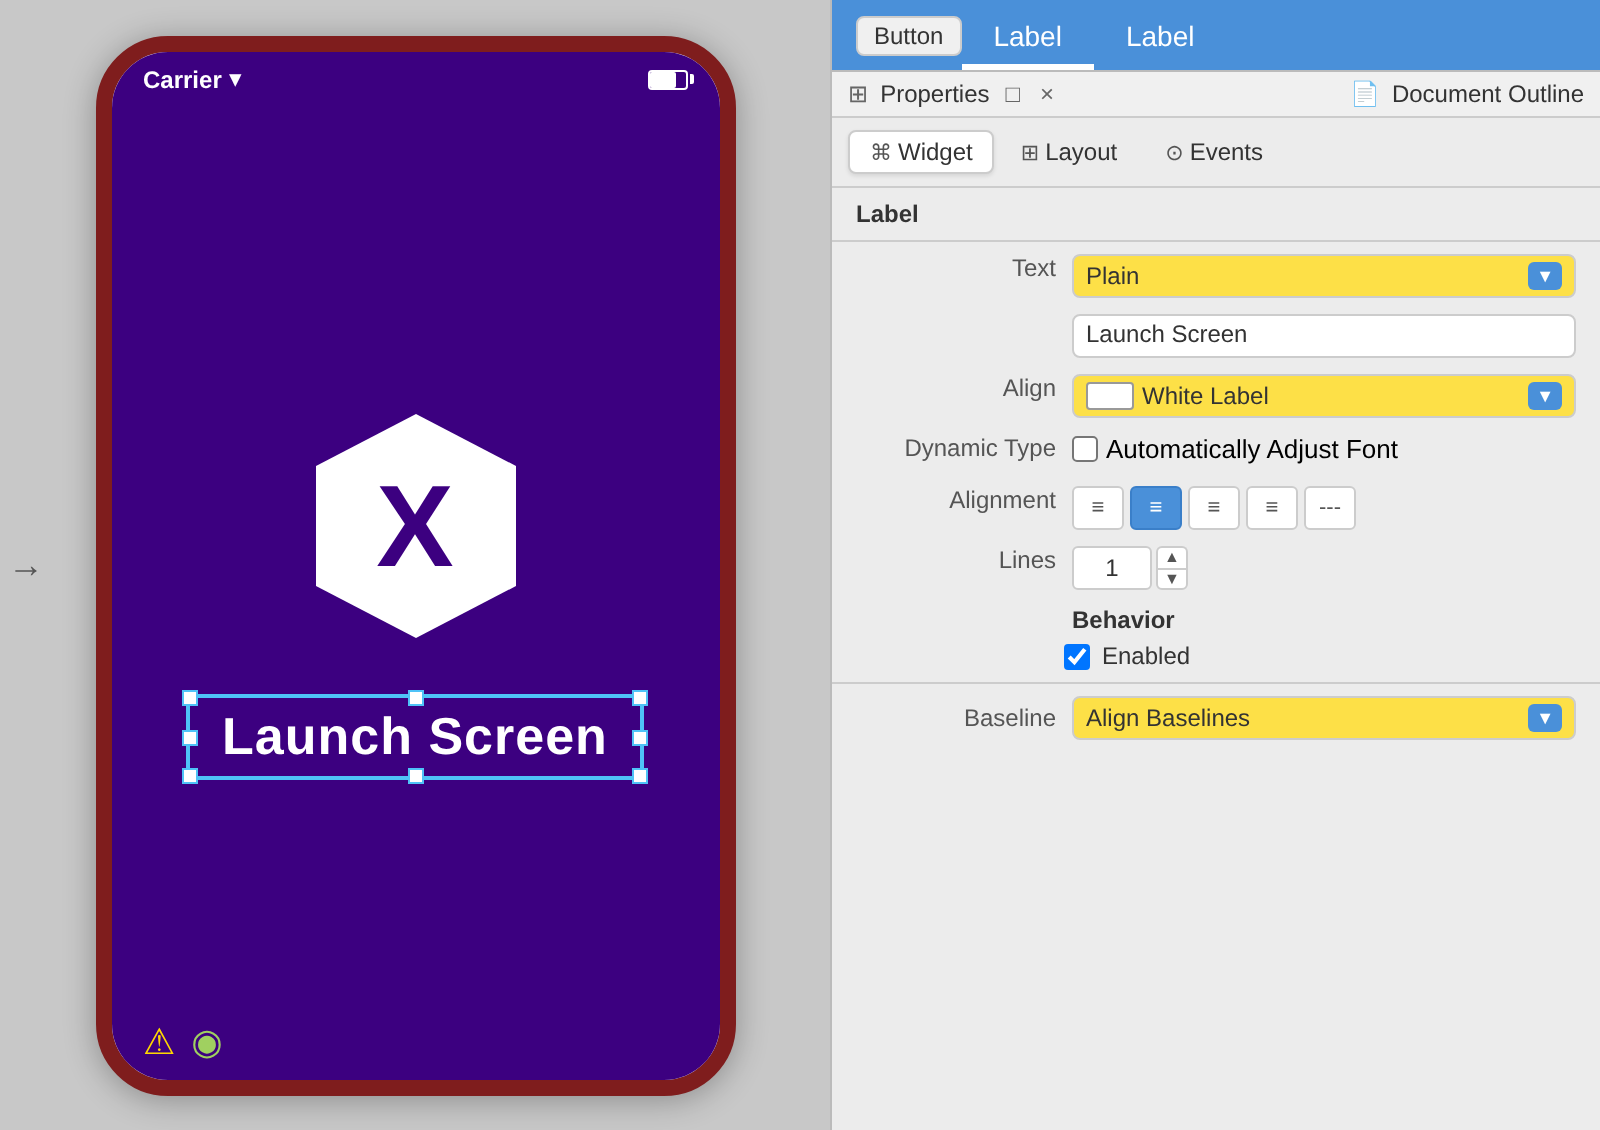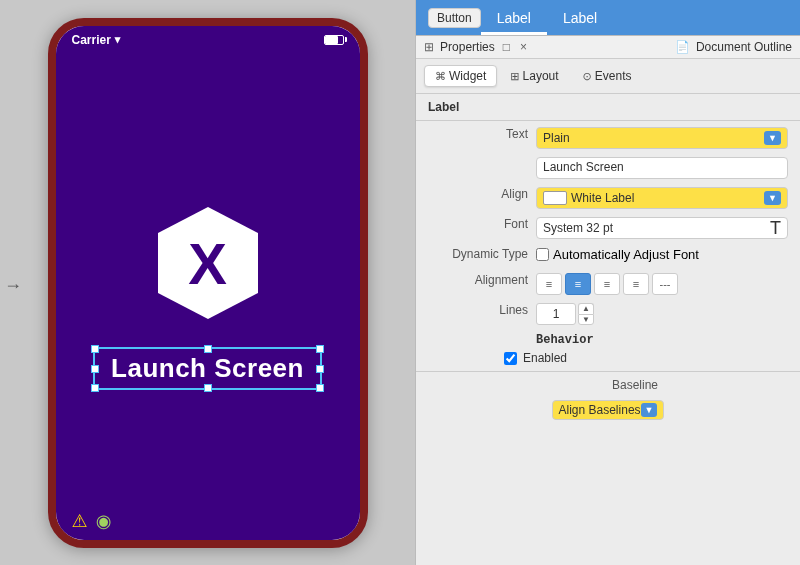--- a/index.html
+++ b/index.html
@@ -393,21 +393,21 @@
       font-size: 18px;
       color: #333;
       font-style: normal;
       line-height: 1;
     }
 
     .checkbox-row {
       display: flex;
       align-items: center;
       gap: 6px;
-      padding: 2px 12px 2px 88px;
+      padding: 2px 12px 2px 116px;
       font-size: 12px;
       color: #333;
     }
 
     .checkbox-input {
       width: 13px;
       height: 13px;
     }
 
     .alignment-group {
@@ -472,35 +472,33 @@
     }
 
     .stepper-btn:first-child { border-radius: 3px 3px 0 0; border-bottom: none; }
     .stepper-btn:last-child { border-radius: 0 0 3px 3px; }
 
     .behavior-label {
       padding: 4px 12px 2px 120px;
       font-size: 12px;
       font-weight: 700;
       color: #333;
-      font-family: Liberation Mono, monospace;
     }
 
     .divider {
       height: 1px;
       background: #ccc;
       margin: 2px 0;
     }
 
     .baseline-area {
       padding: 4px 12px;
       display: flex;
       align-items: center;
       gap: 8px;
-      flex-direction: column;
     }
 
     .baseline-label {
       width: 100px;
       text-align: right;
       font-size: 12px;
       color: #555;
       flex-shrink: 0;
     }
   </style>
@@ -621,29 +619,20 @@
       <div class="prop-label">Align</div>
       <div class="prop-control">
         <div class="dropdown-control">
           <div class="color-swatch"></div>
           <span style="margin-left:4px;">White Label</span>
           <span class="dropdown-arrow">▼</span>
         </div>
       </div>
     </div>
 
-    <div class="prop-row">
-      <div class="prop-label">Font</div>
-      <div class="prop-control">
-        <div class="font-control">
-          <span>System 32 pt</span>
-          <span class="font-t-icon">T</span>
-        </div>
-      </div>
-    </div>
 
     <div class="prop-row">
       <div class="prop-label">Dynamic Type</div>
       <div class="prop-control">
         <input type="checkbox" class="checkbox-input" style="">
         <span>Automatically Adjust Font</span>
       </div>
     </div>
 
     <div class="prop-row">

